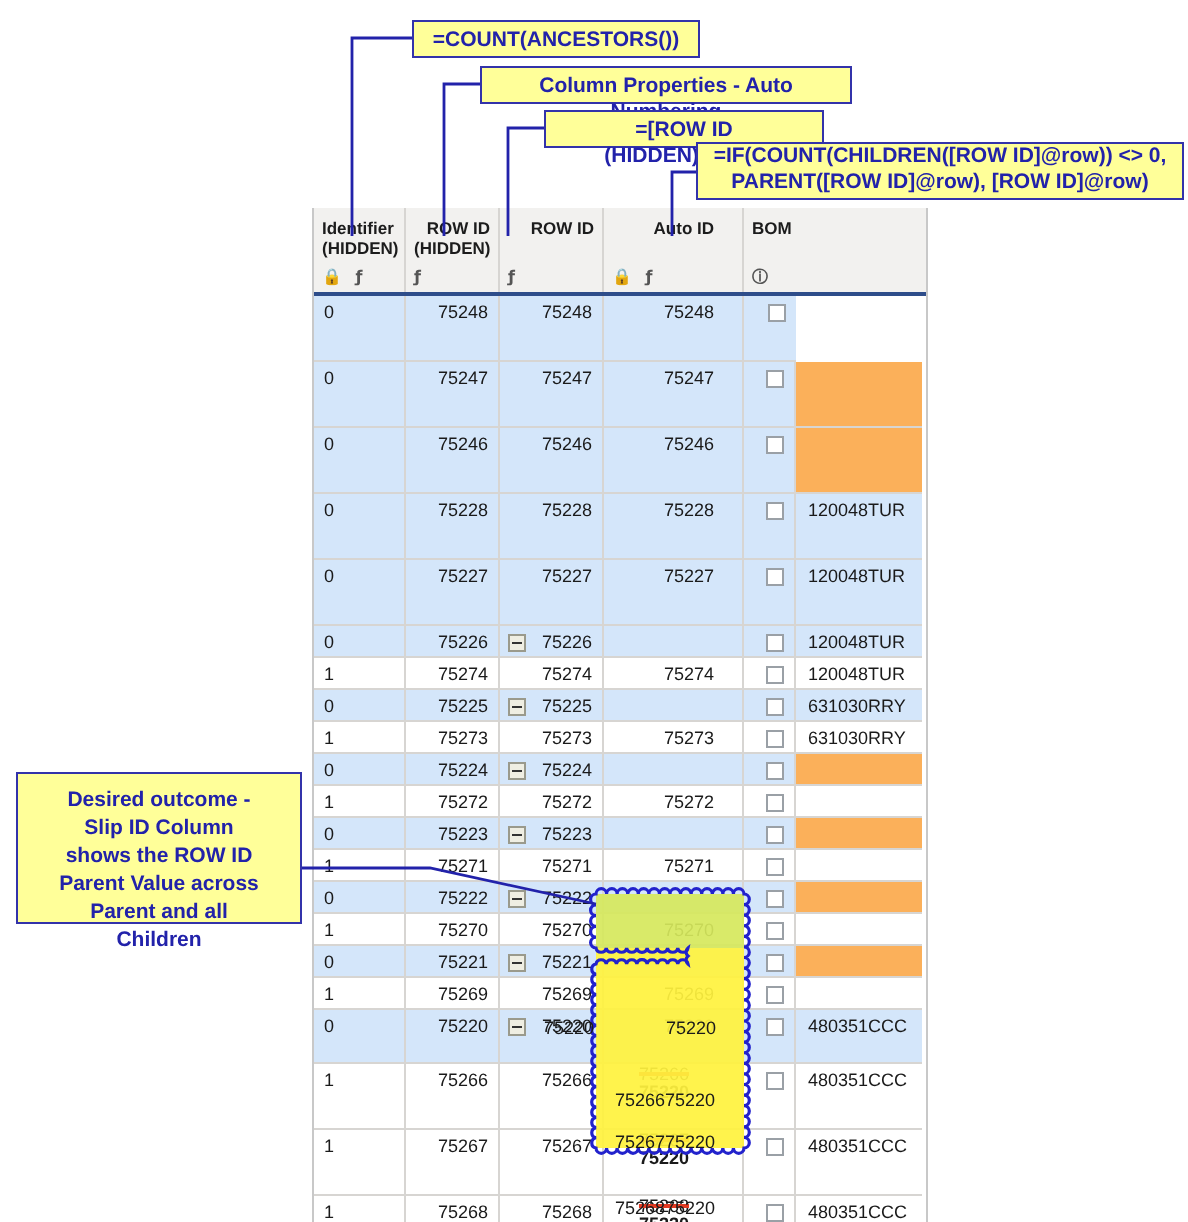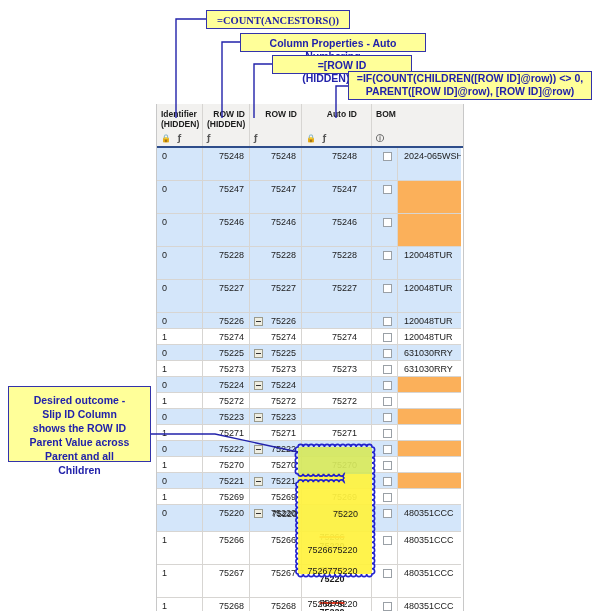--- a/index.html
+++ b/index.html
@@ -20,21 +20,21 @@
     color:#2222AA;
     font-weight:bold;
     font-size:10.5px;
     line-height:13px;
     text-align:center;
     box-sizing:border-box;
     padding:3px 6px;
     white-space:pre-line;
     z-index:40;
   }
-  #co-count   {left:206px; top:10px;  width:144px; height:19px; padding-top:3px;font-family:Liberation Serif, serif;}
+  #co-count   {left:206px; top:10px;  width:144px; height:19px; padding-top:3px;}
   #co-props   {left:240px; top:33px;  width:186px; height:19px; padding-top:3px;}
   #co-rowid   {left:272px; top:55px;  width:140px; height:19px; padding-top:3px;}
   #co-if      {left:348px; top:71px;  width:244px; height:29px; padding-top:0; line-height:12.5px;}
   #co-desired {left:8px;   top:386px; width:143px; height:76px; padding-top:6px; line-height:14px;}
 
   
   #leaders{position:absolute;left:0;top:0;width:594px;height:611px;z-index:35;pointer-events:none;}
 
   
   #grid{
@@ -212,21 +212,20 @@
         <div class="hicons">ⓘ</div>
       </div>
     </div>
   <div id="rows">
       <div class="row" style="height: 33px;">
         <div class="cell c-ident blue">0</div>
         <div class="cell c-rowidh blue">75248</div>
         <div class="cell c-rowid blue"><span>75248</span></div>
         <div class="cell c-slip blue">75248</div>
         <div class="cell c-bom blue"><span class="chk"></span></div>
-        <div class="cell c-job blue">2024-065WSH</div>
       </div>
       <div class="row" style="height: 33px;">
         <div class="cell c-ident blue">0</div>
         <div class="cell c-rowidh blue">75247</div>
         <div class="cell c-rowid blue"><span>75247</span></div>
         <div class="cell c-slip blue">75247</div>
         <div class="cell c-bom blue"><span class="chk"></span></div>
         <div class="cell c-job orange"></div>
       </div>
       <div class="row" style="height: 33px;">

